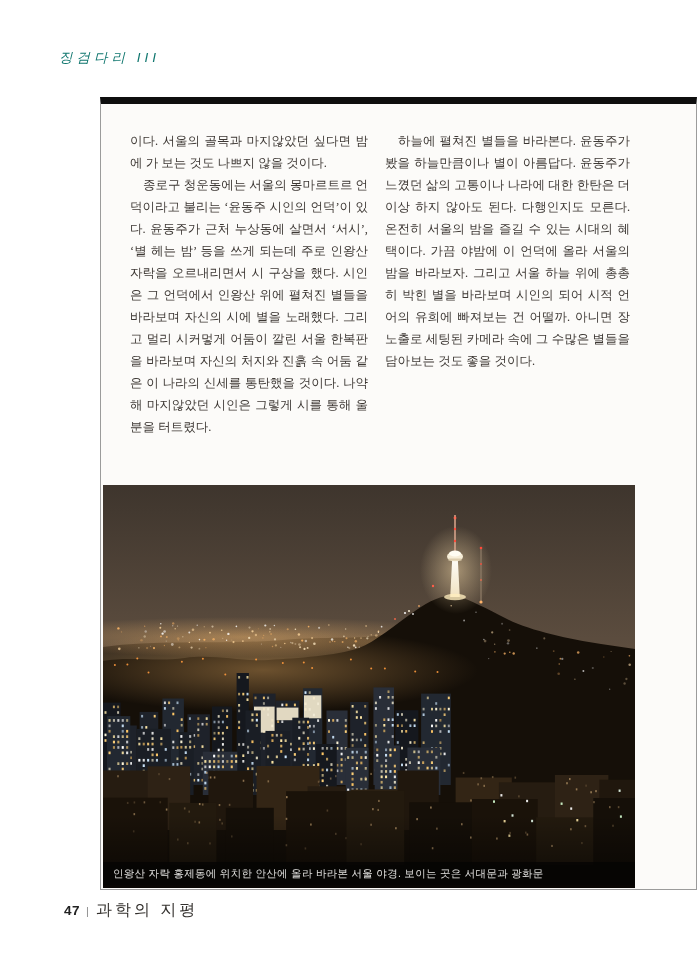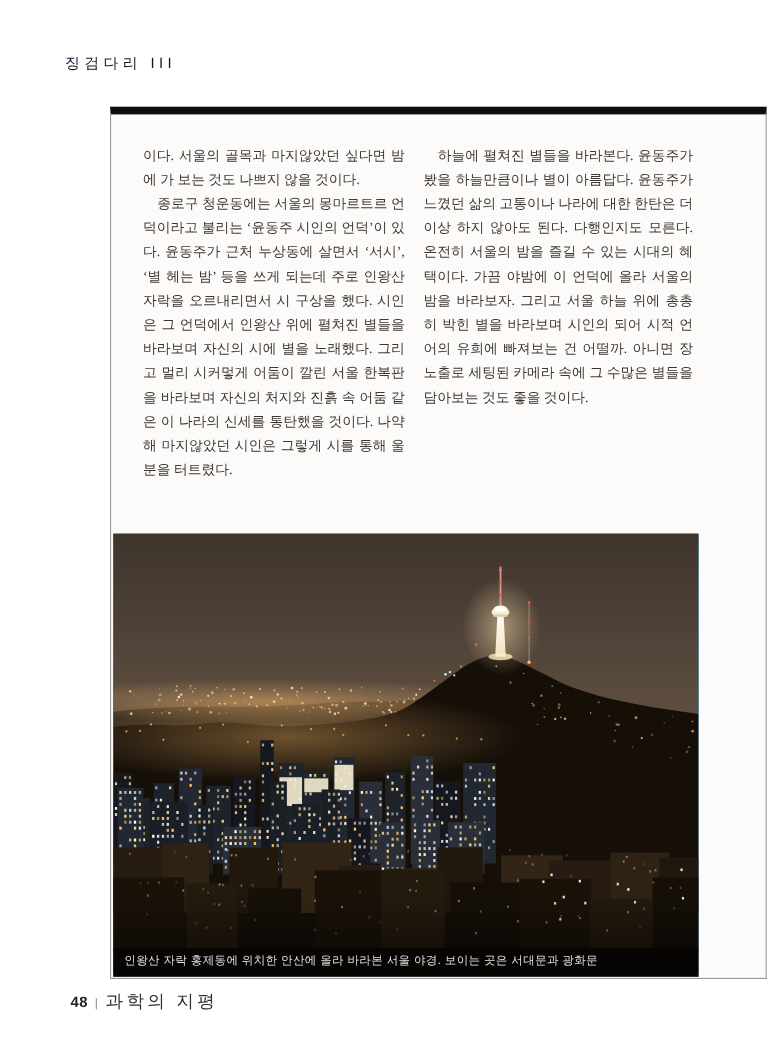--- a/index.html
+++ b/index.html
@@ -1,20 +1,20 @@
 <!DOCTYPE html>
 <html><head>
 <meta charset="utf-8">
 <style>
   html,body{margin:0;padding:0;}
   body{width:700px;height:956px;background:#ffffff;position:relative;overflow:hidden;
        font-family:"Liberation Sans","DejaVu Sans",sans-serif;}
 
   .page-header{position:absolute;left:59px;top:49px;font-size:13.5px;font-weight:500;
-               letter-spacing:4px;color:#0f172a;}
+               letter-spacing:4px;color:#0f766e;font-style:italic;}
 
   .panel{position:absolute;left:100px;top:97px;width:595px;height:785px;
          background:#fcfbf9;
          border-top:7px solid #0e0e0e;
          border-left:1px solid #9b9b9b;border-right:1px solid #9b9b9b;border-bottom:1px solid #9b9b9b;}
 
   .col{position:absolute;font-family:"Liberation Serif","DejaVu Serif",serif;
        font-size:12.5px;line-height:22px;color:#3c3733;text-align:justify;}
   .col p{margin:0;}
   .col-left{left:29px;top:26px;width:238px;}
@@ -1141,16 +1141,16 @@
         </g>
 
       <rect x="0" y="330" width="532" height="73" fill="url(#bottomFade)"></rect>
     </svg>
 
     <div class="photo-caption">인왕산 자락 홍제동에 위치한 안산에 올라 바라본 서울 야경. 보이는 곳은 서대문과 광화문</div>
   </div>
 </div>
 
 <div class="page-footer">
-  <span class="page-number">48</span>
+  <span class="page-number">47</span>
   <span class="footer-divider">|</span>
   <span class="journal-name">과학의 지평</span>
 </div>
 
 </body></html>

